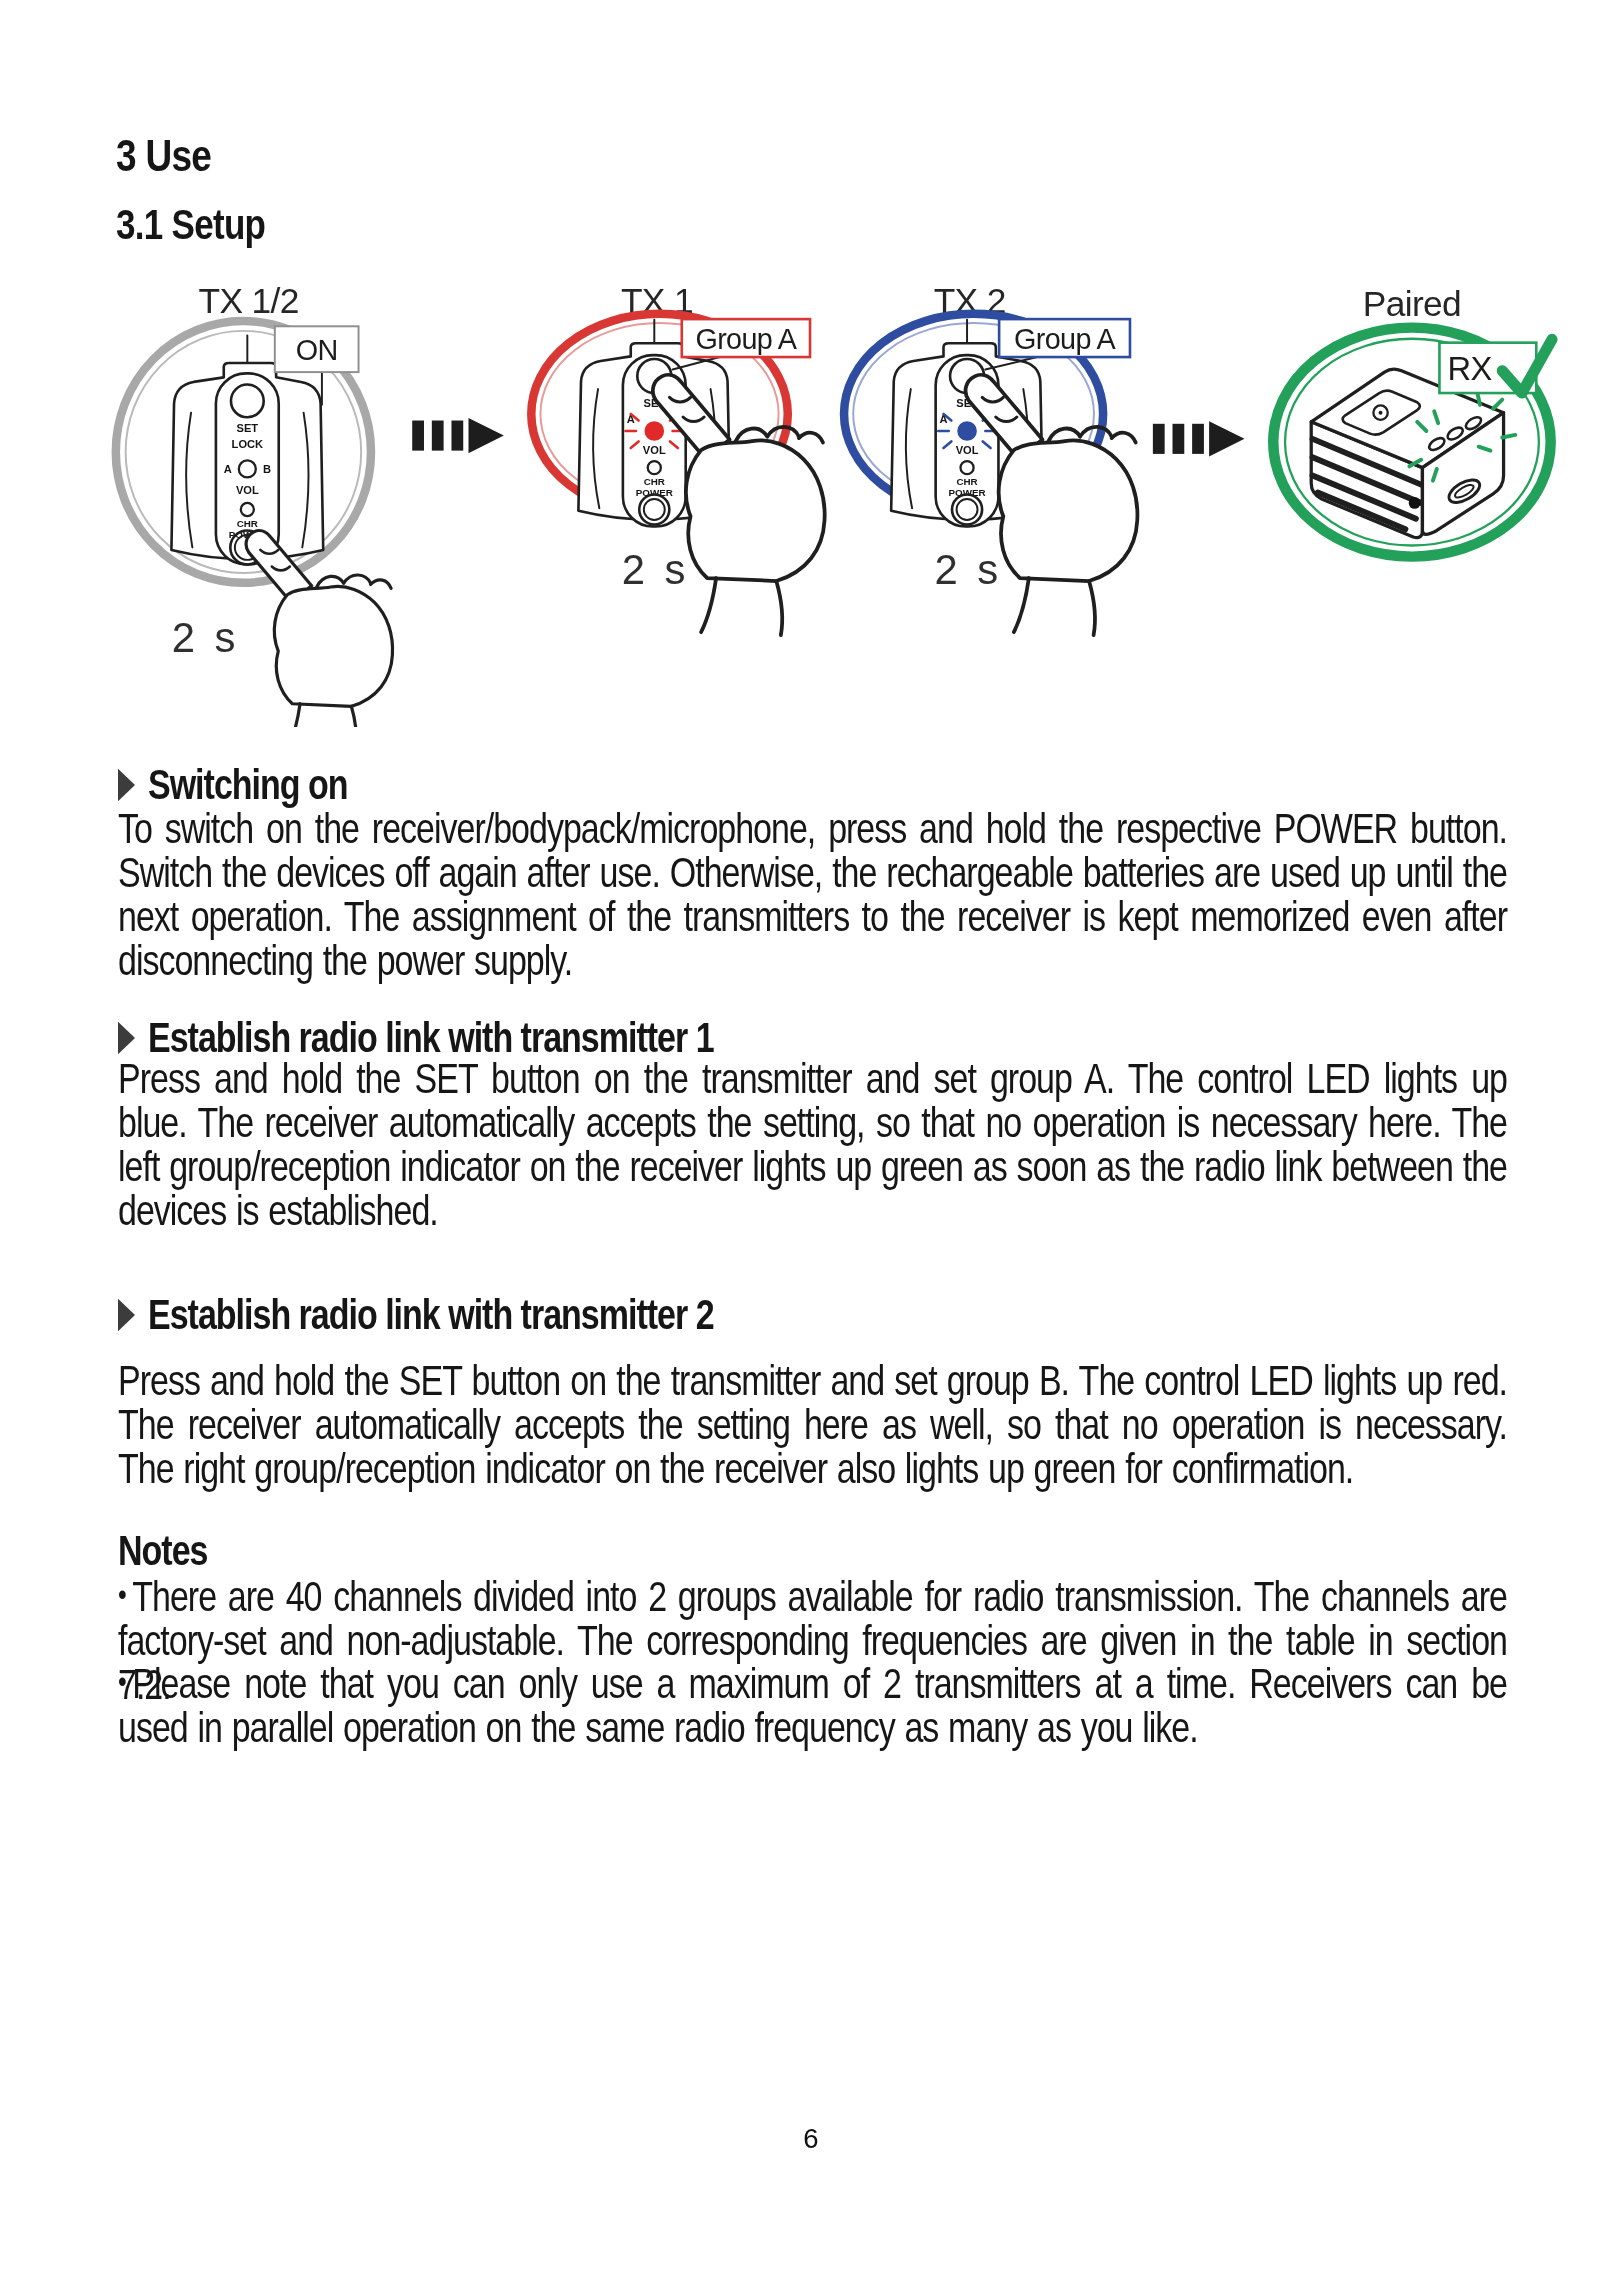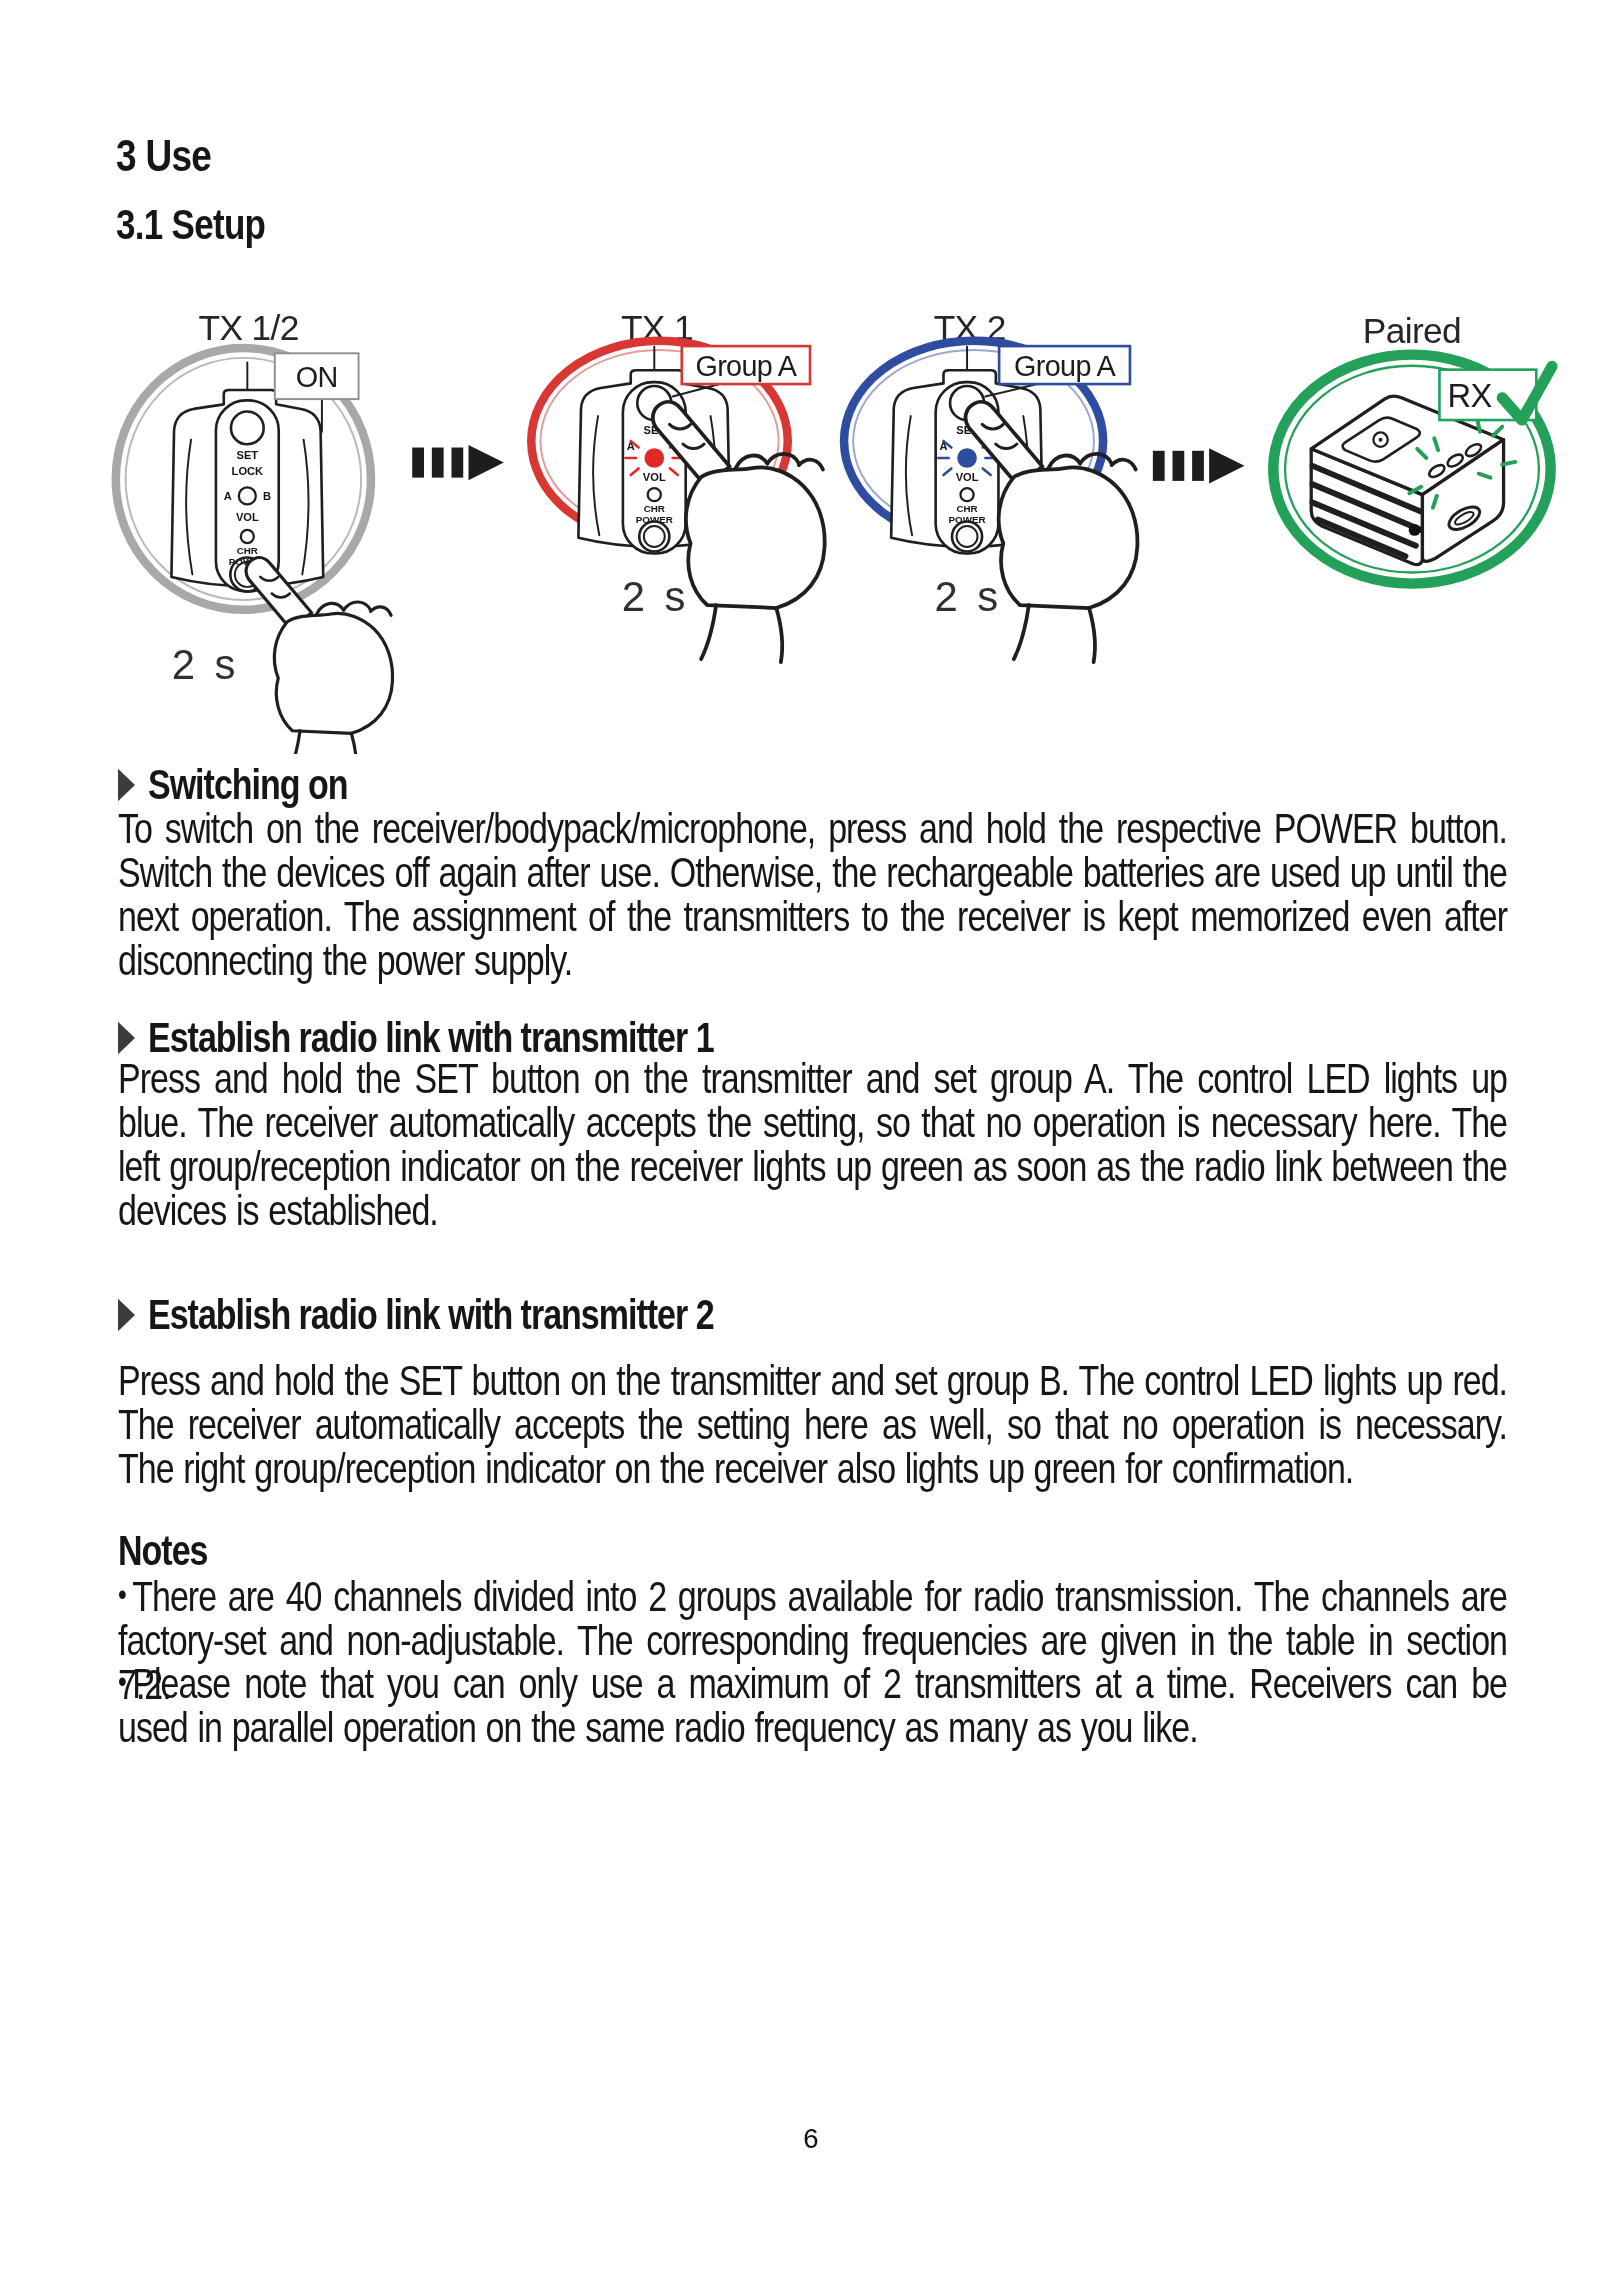--- a/index.html
+++ b/index.html
@@ -10,21 +10,21 @@
   .h1{
     position:absolute;left:116px;top:131px;margin:0;
     font-size:37px;font-weight:bold;letter-spacing:-0.7px;
     transform:scaleY(1.22);transform-origin:0 0;
   }
   .h2{
     position:absolute;left:116px;top:200px;margin:0;
     font-size:35px;font-weight:bold;letter-spacing:-0.7px;
     transform:scaleY(1.22);transform-origin:0 0;
   }
-  .figure-wrap{position:absolute;left:0;top:275px;width:1622px;height:452px;margin-top:27px;}
+  .figure-wrap{position:absolute;left:0;top:275px;width:1622px;height:452px;}
   .sec-heading{
     position:absolute;left:118px;display:flex;align-items:center;gap:13px;
     font-size:34px;font-weight:bold;letter-spacing:-1px;
     transform:scaleY(1.25);transform-origin:0 0;white-space:nowrap;
   }
   .tri{
     width:0;height:0;display:inline-block;
     border-left:17.7px solid #3c3c3c;border-top:13px solid transparent;border-bottom:13px solid transparent;
   }
   .para{

